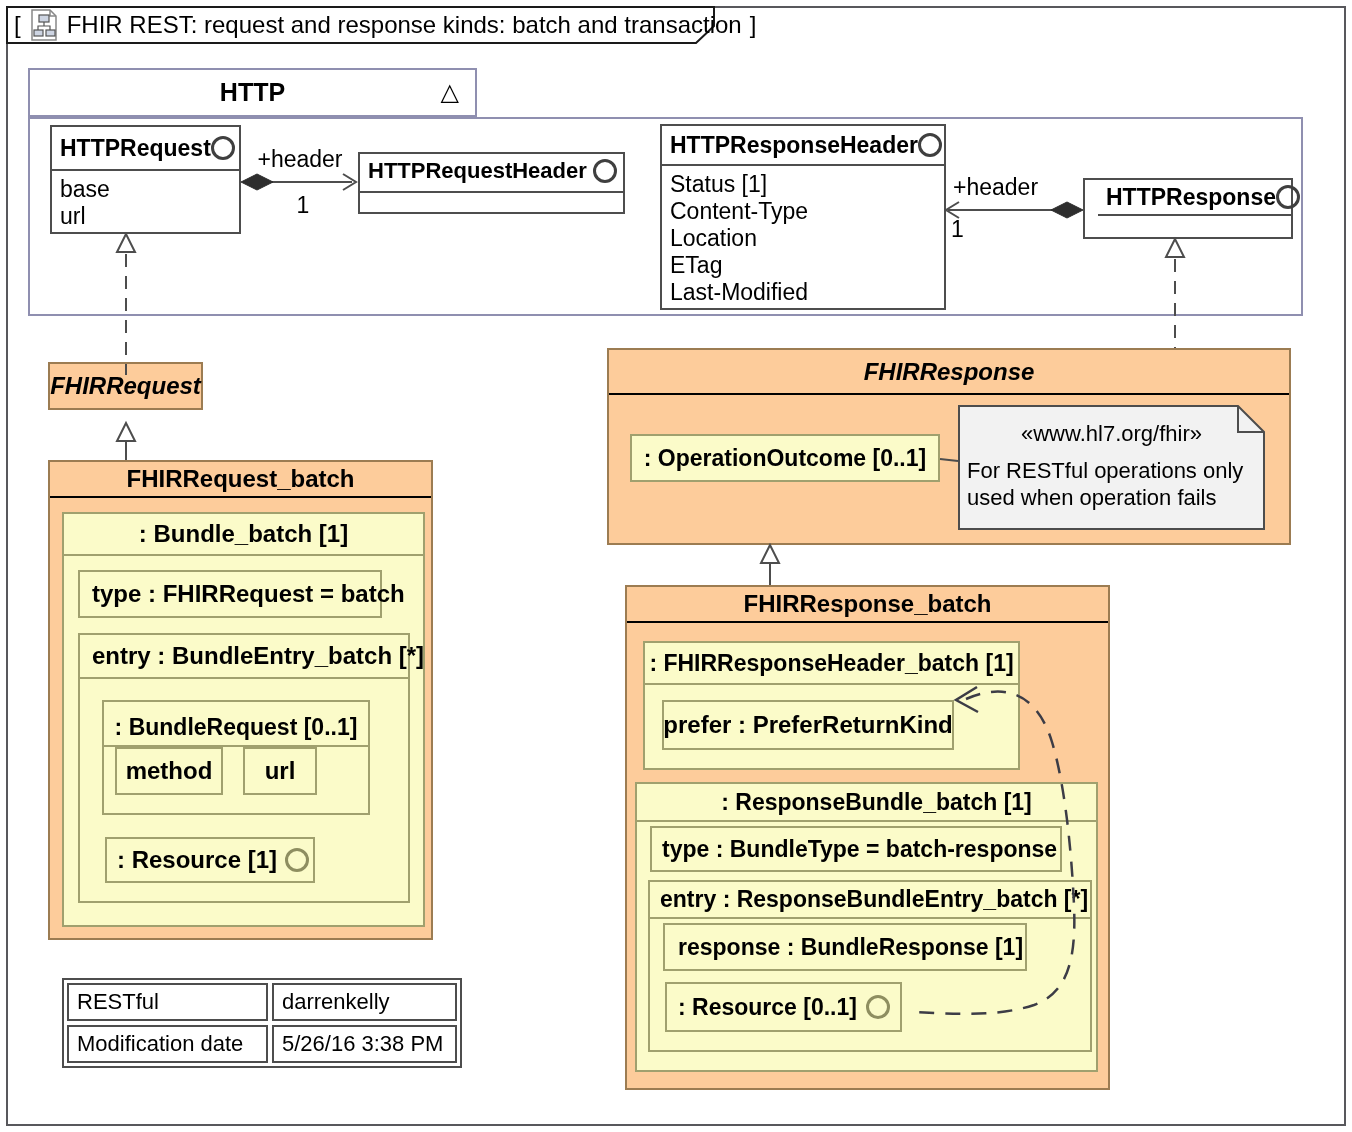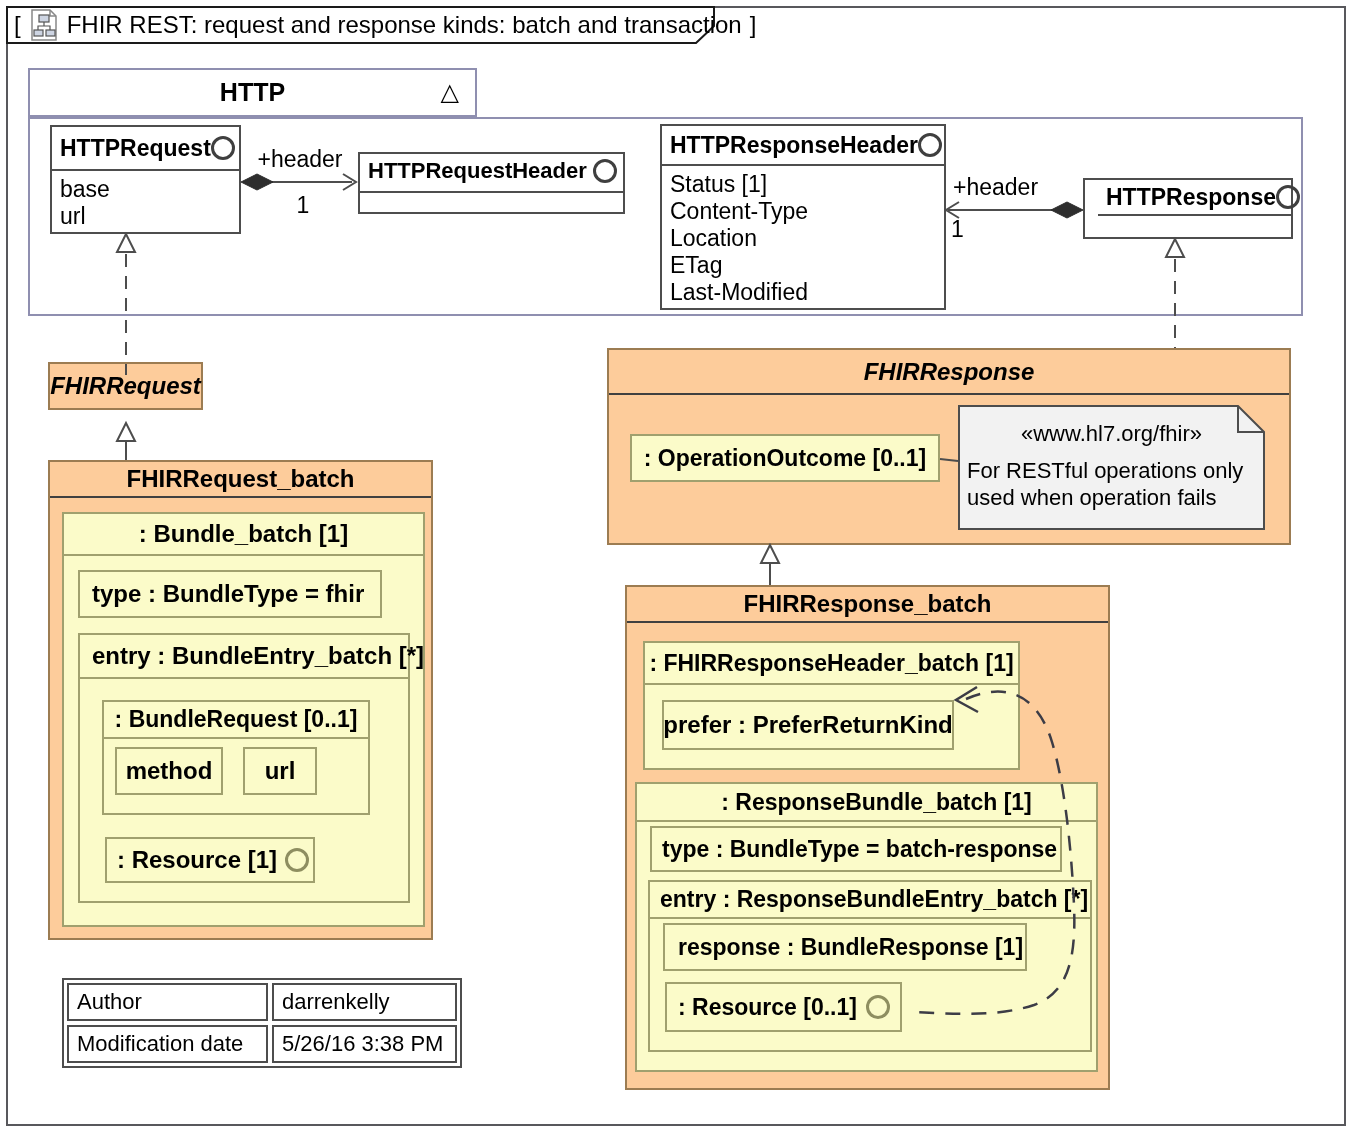--- a/index.html
+++ b/index.html
@@ -17,21 +17,21 @@
   .trow { display:flex; align-items:center; }
   .sb { justify-content:space-between; }
   .cc { justify-content:center; }
   .b { font-weight:bold; }
   .i { font-style:italic; }
   .nw { white-space:nowrap; }
   .f23 { font-size:23px; } .f24 { font-size:24px; }
   .ball { width:24px; height:24px; border:3px solid #3f3f3f; border-radius:50%; background:transparent; box-sizing:border-box; flex:0 0 auto; }
   .ball-olive { border-color:#8e8e60; }
   .divider-dark  { border-bottom:2px solid #4d4d4d; }
-  .divider-orange{ border-bottom:2px solid #404040; }
+  .divider-orange{ border-bottom:2px solid #000000; }
   .divider-olive { border-bottom:2px solid #a0a06e; }
   .attrs { font-size:23px; line-height:27px; padding:5px 0 0 8px; }
   svg.overlay { position:absolute; left:0; top:0; pointer-events:none; }
   .lbl { position:absolute; font-size:23px; white-space:nowrap; }
   .itable { border:2px solid #4d4d4d; background:#fff; padding:3px; }
   .itable .grid { display:grid; grid-template-columns:201px 1fr; gap:4px; height:100%; }
   .itable .cell { border:2px solid #4d4d4d; display:flex; align-items:center; padding-left:8px; font-size:22px; white-space:nowrap; overflow:hidden; }
 </style>
 </head>
 <body>
@@ -120,29 +120,29 @@
     <div class="trow cc divider-orange" style="height:34px;">
       <span class="b f24 nw">FHIRRequest_batch</span>
     </div>
   </div>
   <div class="abs yellow" style="left:62px; top:512px; width:363px; height:415px;">
     <div class="trow cc divider-olive" style="height:40px;">
       <span class="b f24 nw">: Bundle_batch [1]</span>
     </div>
   </div>
   <div class="abs yellow trow" style="left:78px; top:570px; width:304px; height:48px; padding-left:12px;">
-    <span class="b f24 nw">type : BundleType = fhir</span>
+    <span class="b f24 nw">type : FHIRRequest = batch</span>
   </div>
   <div class="abs yellow" style="left:78px; top:633px; width:332px; height:270px;">
     <div class="trow divider-olive" style="height:42px; padding-left:12px;">
       <span class="b f24 nw">entry : BundleEntry_batch [*]</span>
     </div>
   </div>
   <div class="abs yellow" style="left:102px; top:700px; width:268px; height:115px;">
-    <div class="trow cc divider-olive" style="height:35px;">
+    <div class="trow cc divider-olive" style="height:35px;margin-top:8px;">
       <span class="b f23 nw">: BundleRequest [0..1]</span>
     </div>
   </div>
   <div class="abs yellow trow cc" style="left:115px; top:747px; width:108px; height:48px;">
     <span class="b f24 nw">method</span>
   </div>
   <div class="abs yellow trow cc" style="left:243px; top:747px; width:74px; height:48px;">
     <span class="b f24 nw">url</span>
   </div>
   <div class="abs yellow trow" style="left:105px; top:837px; width:210px; height:46px; padding-left:10px; gap:8px;">
@@ -198,21 +198,21 @@
   <div class="abs yellow trow" style="left:663px; top:923px; width:364px; height:48px; padding-left:13px;">
     <span class="b f23 nw">response : BundleResponse [1]</span>
   </div>
   <div class="abs yellow trow" style="left:665px; top:982px; width:237px; height:50px; padding-left:11px; gap:9px;">
     <span class="b f23 nw">: Resource [0..1]</span>
     <span class="ball ball-olive"></span>
   </div>
 
   <div class="abs itable" style="left:62px; top:978px; width:400px; height:90px;">
     <div class="grid">
-      <div class="cell">Author</div>
+      <div class="cell">RESTful</div>
       <div class="cell">darrenkelly</div>
       <div class="cell">Modification date</div>
       <div class="cell">5/26/16 3:38 PM</div>
     </div>
   </div>
 
   <svg class="overlay" width="1352" height="1132">
 
     <g>
       <line x1="263" y1="182" x2="352" y2="182" stroke="#4d4d4d" stroke-width="2"></line>

